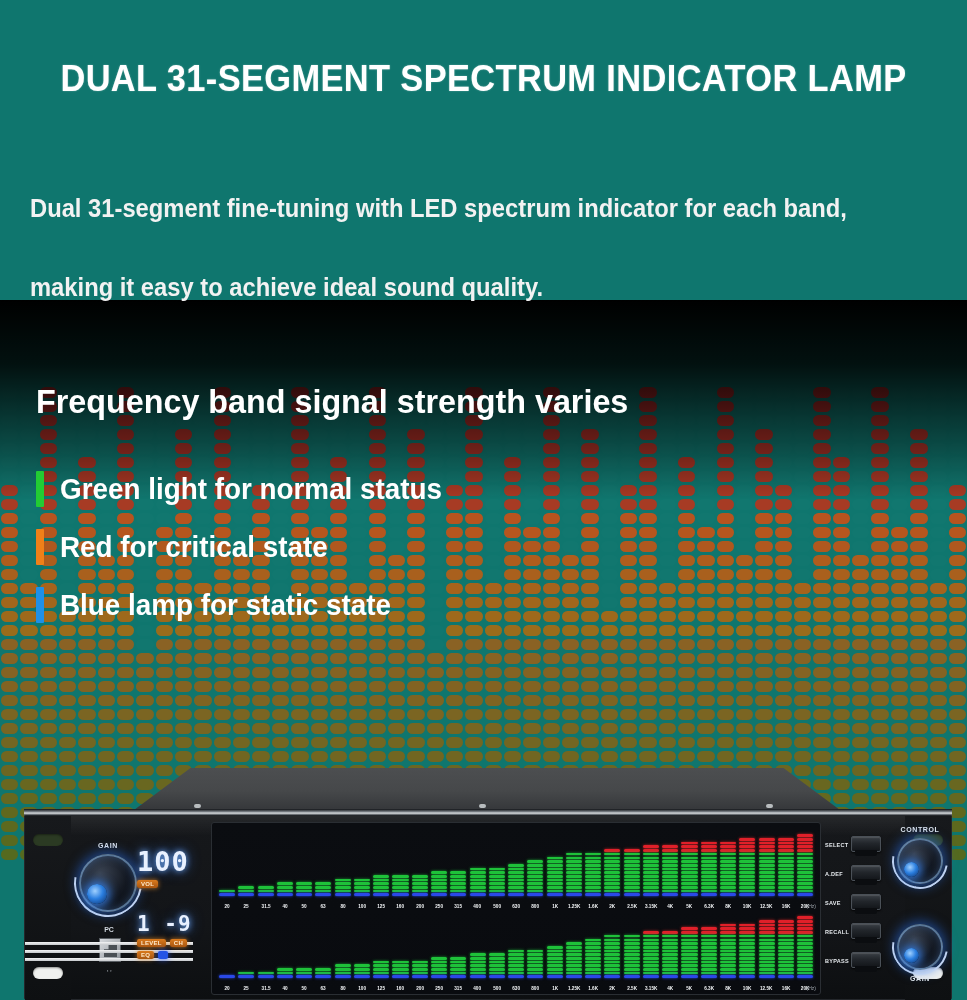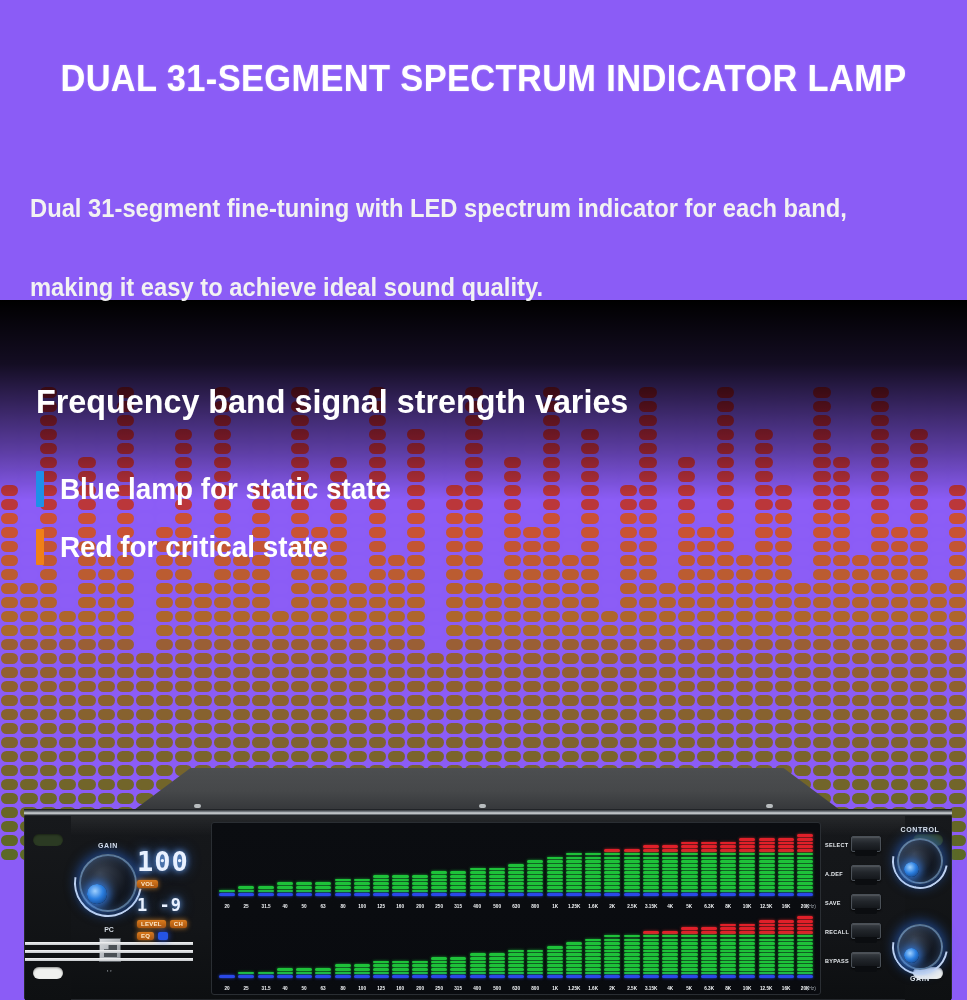--- a/index.html
+++ b/index.html
@@ -6,21 +6,21 @@
   * { box-sizing: border-box; margin: 0; padding: 0; }
   html, body {
     width: 967px; height: 1000px;
     background: #000;
     font-family: "Liberation Sans", sans-serif;
     overflow: hidden;
   }
   .page {
     position: relative;
     width: 967px; height: 1000px;
-    background: #8b5cf6;
+    background: #0f766e;
     overflow: hidden;
   }
 
   
   .bg-eq {
     position: absolute;
     left: 0; top: 300px;
     width: 967px; height: 560px;
     display: flex;
     align-items: flex-end;
@@ -264,21 +264,21 @@
     width: 70px; height: 116px;
   }
   .led-num {
     color: #e9f1ff;
     font-family: "DejaVu Sans Mono", monospace;
     font-weight: bold;
     letter-spacing: 1px;
     text-shadow: 0 0 6px rgba(120,180,255,0.95), 0 0 14px rgba(50,120,255,0.65);
   }
   .led-num.big { font-size: 27px; line-height: 28px; }
-  .led-num.small { font-size: 17px; line-height: 22px; margin-top: 6px; }
+  .led-num.small { font-size: 21px; line-height: 22px; margin-top: 25px; }
   .badge {
     display: inline-block;
     background: linear-gradient(to bottom, #d97a1d, #a9560f);
     color: #ffe9c9;
     font-size: 6px;
     font-weight: bold;
     padding: 1px 4px;
     border-radius: 2px;
     letter-spacing: 0.3px;
     box-shadow: 0 0 5px rgba(230,140,40,0.8);
@@ -2223,26 +2223,30 @@
   <div class="text-layer">
     <div class="title">DUAL 31-SEGMENT SPECTRUM INDICATOR LAMP</div>
 
     <div class="para para-1">Dual 31-segment fine-tuning with LED spectrum indicator for each band,</div>
     <div class="para para-2">making it easy to achieve ideal sound quality.</div>
 
     <div class="subhead">Frequency band signal strength varies</div>
 
     <div class="bullets" id="bulletList">
         <div class="bullet">
-          <div class="bullet-bar" style="background: rgb(30, 144, 232);"></div>
-          <div class="bullet-label">Blue lamp for static state</div>
+          <div class="bullet-bar" style="background: rgb(34, 204, 51);"></div>
+          <div class="bullet-label">Green light for normal status</div>
         </div>
         <div class="bullet">
           <div class="bullet-bar" style="background: rgb(240, 128, 24);"></div>
           <div class="bullet-label">Red for critical state</div>
+        </div>
+        <div class="bullet">
+          <div class="bullet-bar" style="background: rgb(30, 144, 232);"></div>
+          <div class="bullet-label">Blue lamp for static state</div>
         </div>
       </div>
   </div>
 
   <div class="device">
     <div class="dev-top">
       <div class="dev-top-screw" style="left:60px;"></div>
       <div class="dev-top-screw" style="left:345px;"></div>
       <div class="dev-top-screw" style="left:632px;"></div>
     </div>

